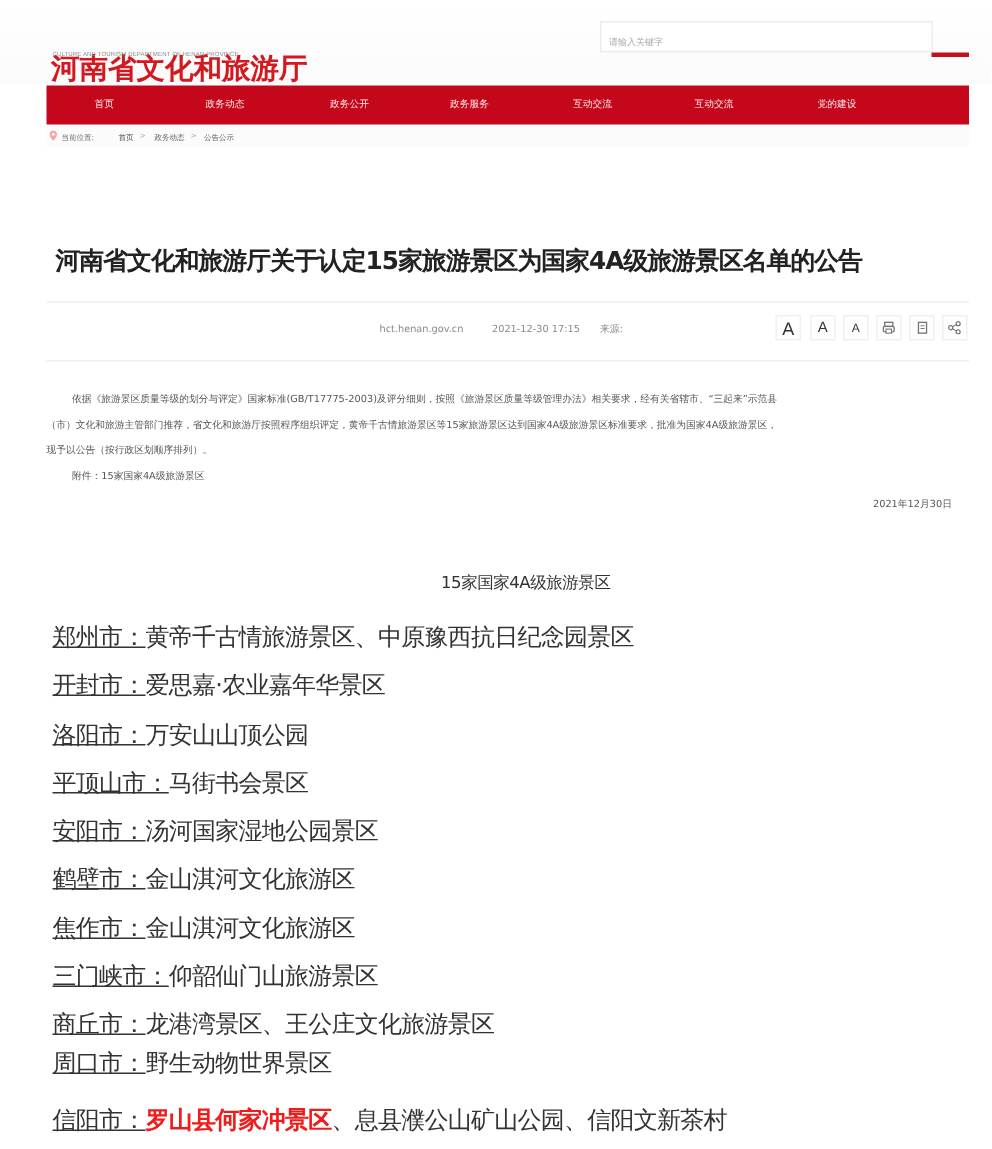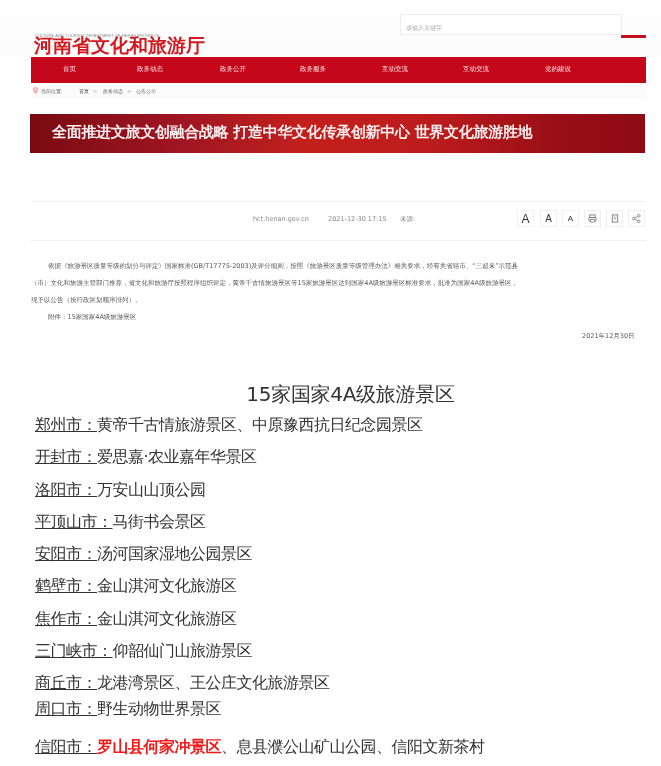--- a/index.html
+++ b/index.html
@@ -31,21 +31,21 @@
 
     .meta-bar { position: absolute; left: 31px; top: 201px; width: 615px; height: 40px; border-top: 1px solid #f0f0f0; border-bottom: 1px solid #f0f0f0; }
     .meta-text { position: absolute; top: 13px; font-size: 6.5px; color: #888; white-space: nowrap; }
     .tool-btn { position: absolute; top: 8px; width: 17px; height: 17px; border: 1px solid #f0f0f0; background: #fff; display: flex; align-items: center; justify-content: center; color: #333; font-family: "Liberation Sans", sans-serif; }
 
     .body-text { position: absolute; left: 31px; width: 615px; font-size: 6.5px; color: #555; line-height: 16px; }
     .para { position: absolute; white-space: nowrap; }
 
     .date-sign { position: absolute; left: 582px; top: 332px; font-size: 6.5px; color: #555; white-space: nowrap; }
 
-    .list-title { position: absolute; left: 0; width: 661px; top: 381px; text-align: center; font-size: 20px; color: #333; letter-spacing: -0.3px; }
+    .list-title { position: absolute; left: 0; width: 661px; top: 381px; text-align: center; font-size: 11px; color: #333; letter-spacing: -0.3px; }
     .list-title span { position: relative; left: 20px; }
 
     .list { position: absolute; left: 35px; top: 405px; }
     .list-row { position: absolute; left: 0; white-space: nowrap; font-size: 16px; color: #333; letter-spacing: -0.5px; }
     .list-row .city { color: #333; text-decoration: underline; }
     .list-row .hl { color: #f01b1b; font-weight: bold; }
   </style>
 </head>
 <body>
 
@@ -76,24 +76,22 @@
       <circle cx="5" cy="5" r="2" fill="#fff"></circle>
     </svg>
     <span class="bc-text" style="left:10px">当前位置:</span>
     <span class="bc-text" style="left:48px; color:#444">首页</span>
     <span class="bc-text" style="left:62px; color:#aaa">&gt;</span>
     <span class="bc-text" style="left:72px">政务动态</span>
     <span class="bc-text" style="left:96px; color:#aaa">&gt;</span>
     <span class="bc-text" style="left:105px">公告公示</span>
   </div>
 
-  <div class="banner">
-    <div class="banner-text">全面推进文旅文创融合战略  打造中华文化传承创新中心   世界文化旅游胜地</div>
-  </div>
 
+  <div class="article-title">河南省文化和旅游厅关于认定15家旅游景区为国家4A级旅游景区名单的公告</div>
 
   <div class="meta-bar">
     <span class="meta-text" style="left:222px">hct.henan.gov.cn</span>
     <span class="meta-text" style="left:297px">2021-12-30 17:15</span>
     <span class="meta-text" style="left:369px">来源:</span>
 
     <div class="tool-btn" style="left:486px; font-size:12px">
         <span>A</span>
       </div>
     <div class="tool-btn" style="left:509px; font-size:10px">

